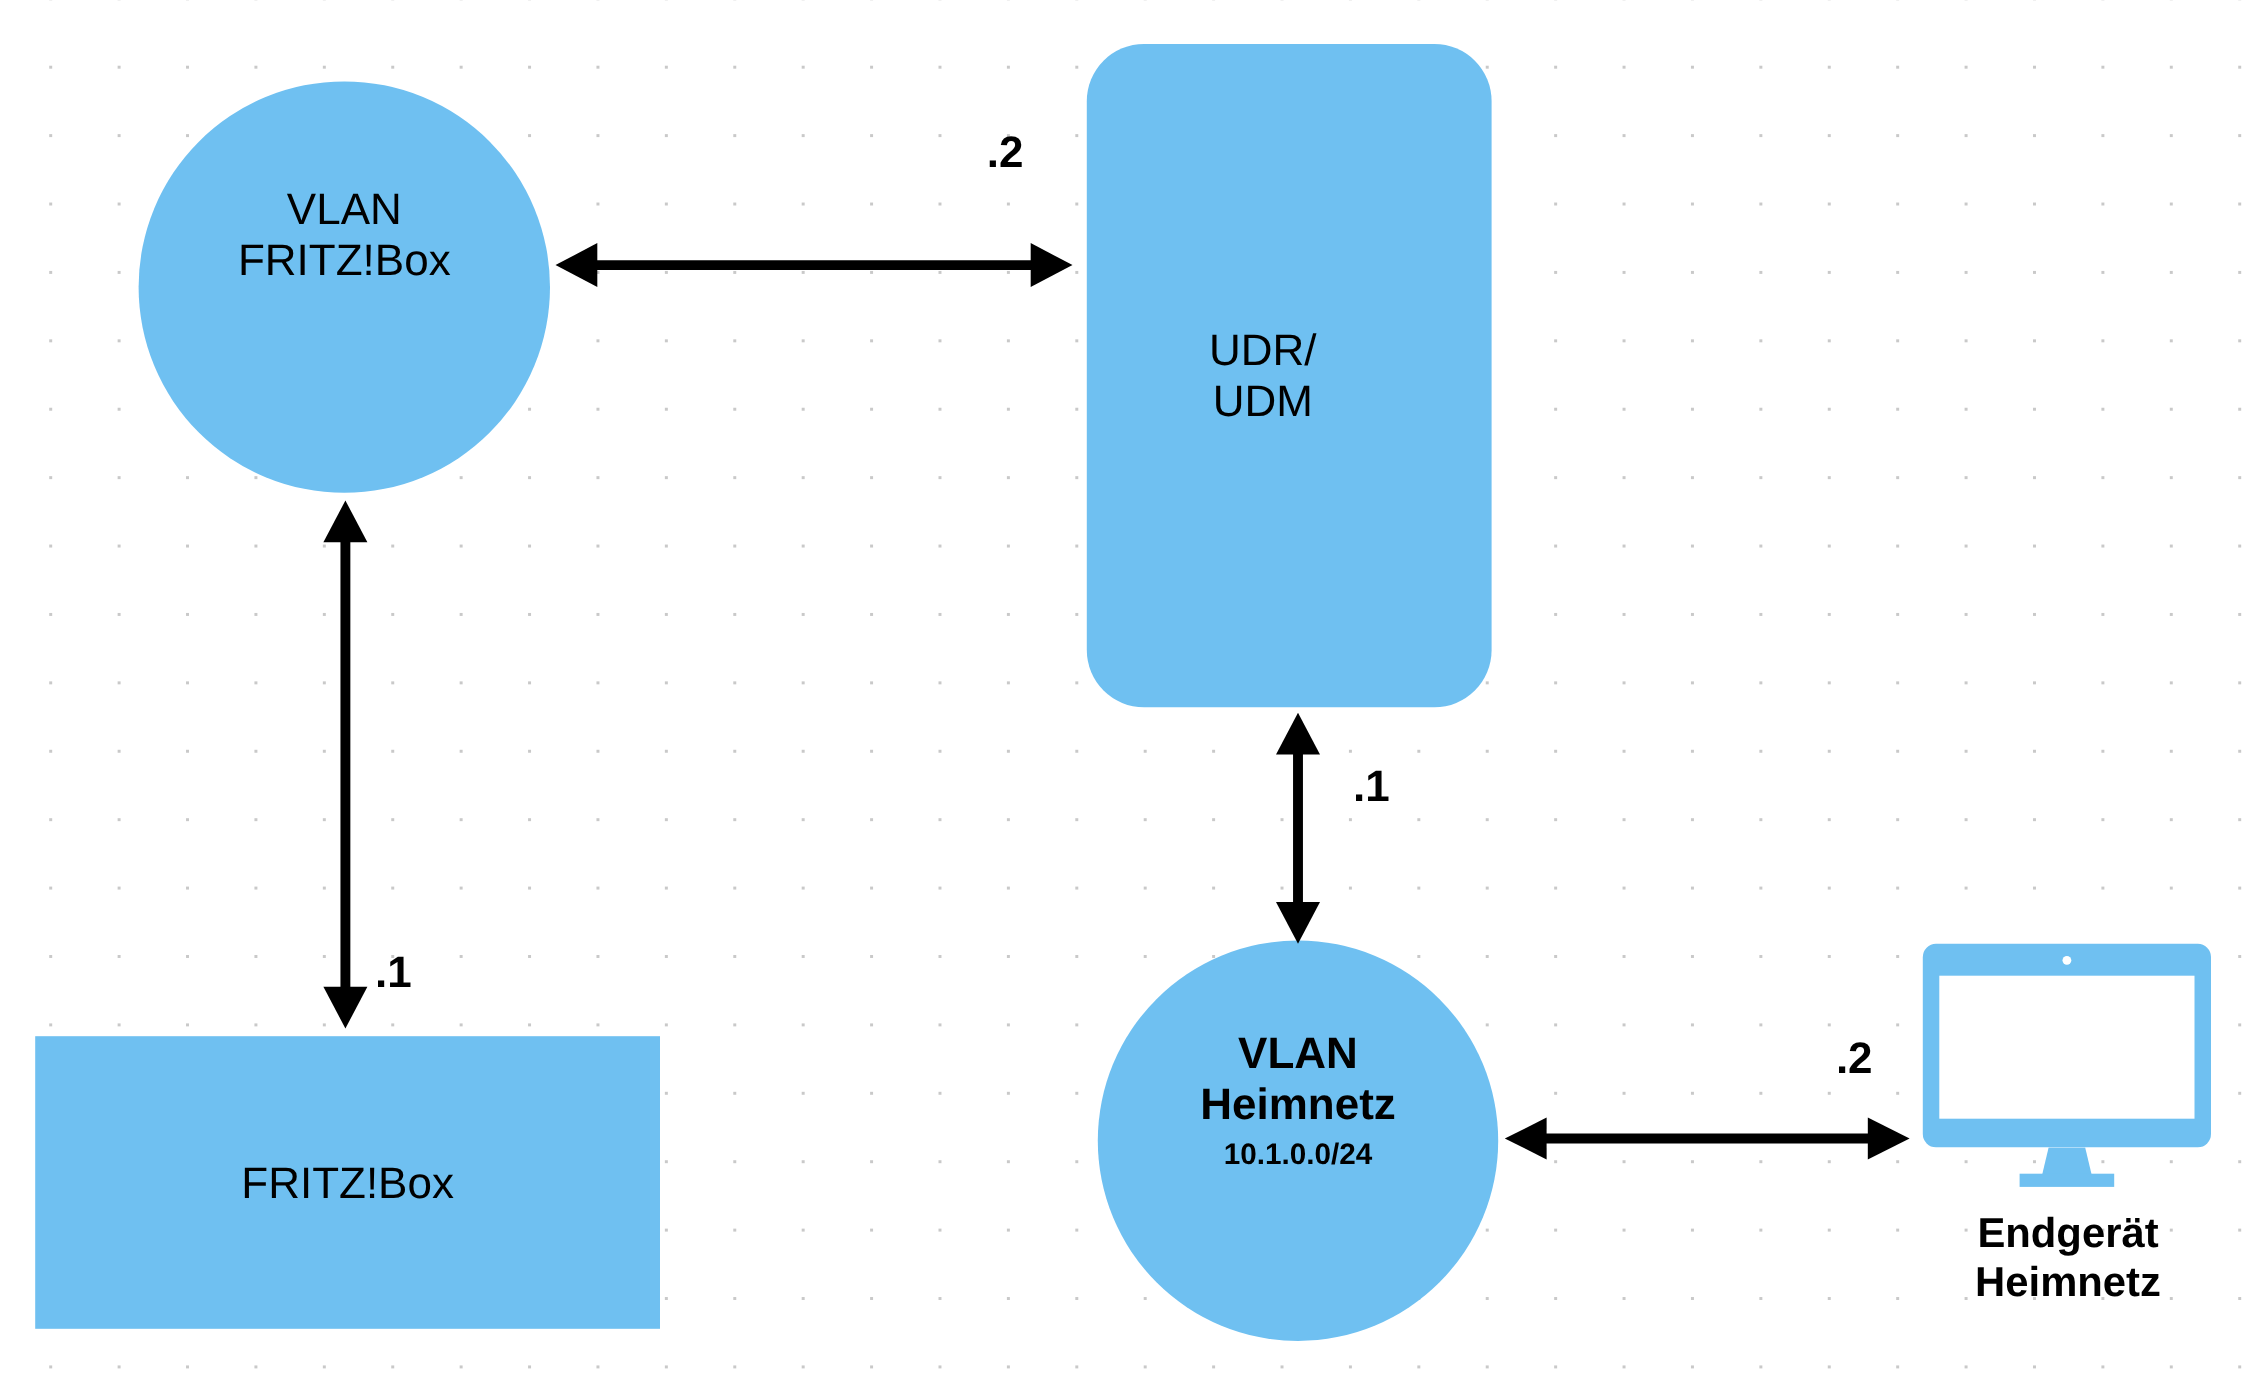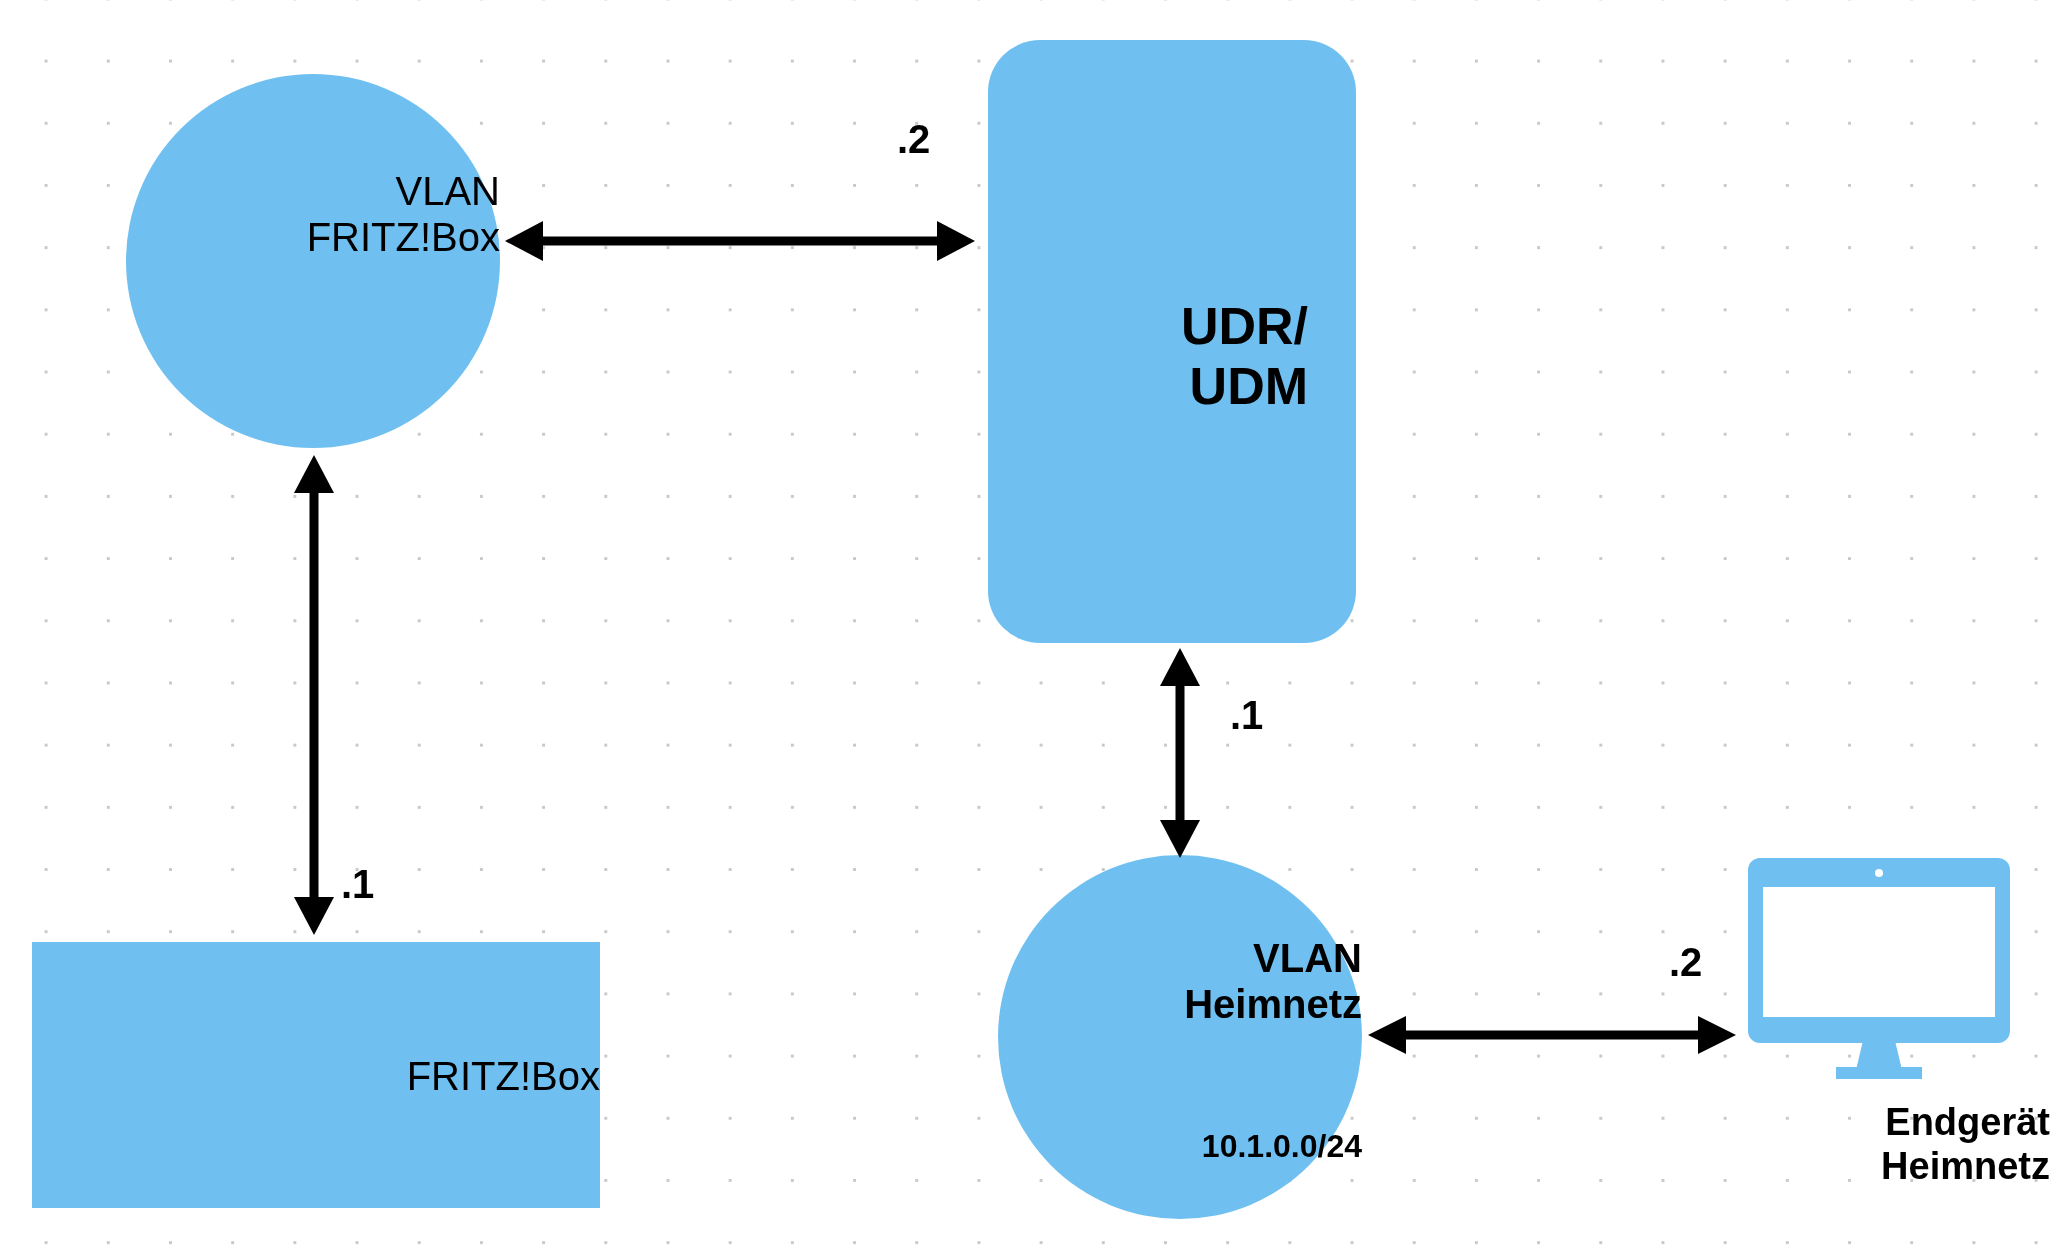--- a/index.html
+++ b/index.html
@@ -16,21 +16,21 @@
     height: 1254px;
     background-color: #ffffff;
     background-image: radial-gradient(circle, #c9c9c9 1.6px, rgba(0,0,0,0) 1.7px);
     background-size: 62.2px 62.2px;
     background-position: 15px 30px;
     overflow: hidden;
   }
 
   .node-text {
     position: absolute;
-    text-align: right;
+    text-align: center;
     color: #000000;
     line-height: 1.16;
     white-space: pre-line;
     pointer-events: none;
   }
 
   
   .circle {
     position: absolute;
     border-radius: 50%;
@@ -54,32 +54,32 @@
   }
   #vlan-fritzbox-subnet {
     left: 126px; top: 328px; width: 374px;
     font-size: 27px; font-weight: 700;
   }
 
   
   #udr-udm-box { left: 988px; top: 40px; width: 368px; height: 603px; }
   #udr-udm-title {
     left: 988px; top: 296px; width: 320px;
-    font-size: 52px; font-weight: 700;
+    font-size: 40px; font-weight: 400;
   }
 
   
   #vlan-heimnetz-circle { left: 998px; top: 855px; width: 364px; height: 364px; }
   #vlan-heimnetz-title {
     left: 998px; top: 935px; width: 364px;
     font-size: 40px; font-weight: 700;
   }
   #vlan-heimnetz-subnet {
-    left: 998px; top: 1128px; width: 364px;
-    font-size: 32px; font-weight: 700;
+    left: 998px; top: 1034px; width: 364px;
+    font-size: 27px; font-weight: 700;
   }
 
   
   #fritzbox-rect { left: 32px; top: 942px; width: 568px; height: 266px; }
   #fritzbox-title {
     left: 32px; top: 1053px; width: 568px;
     font-size: 40px; font-weight: 400;
   }
 
   

